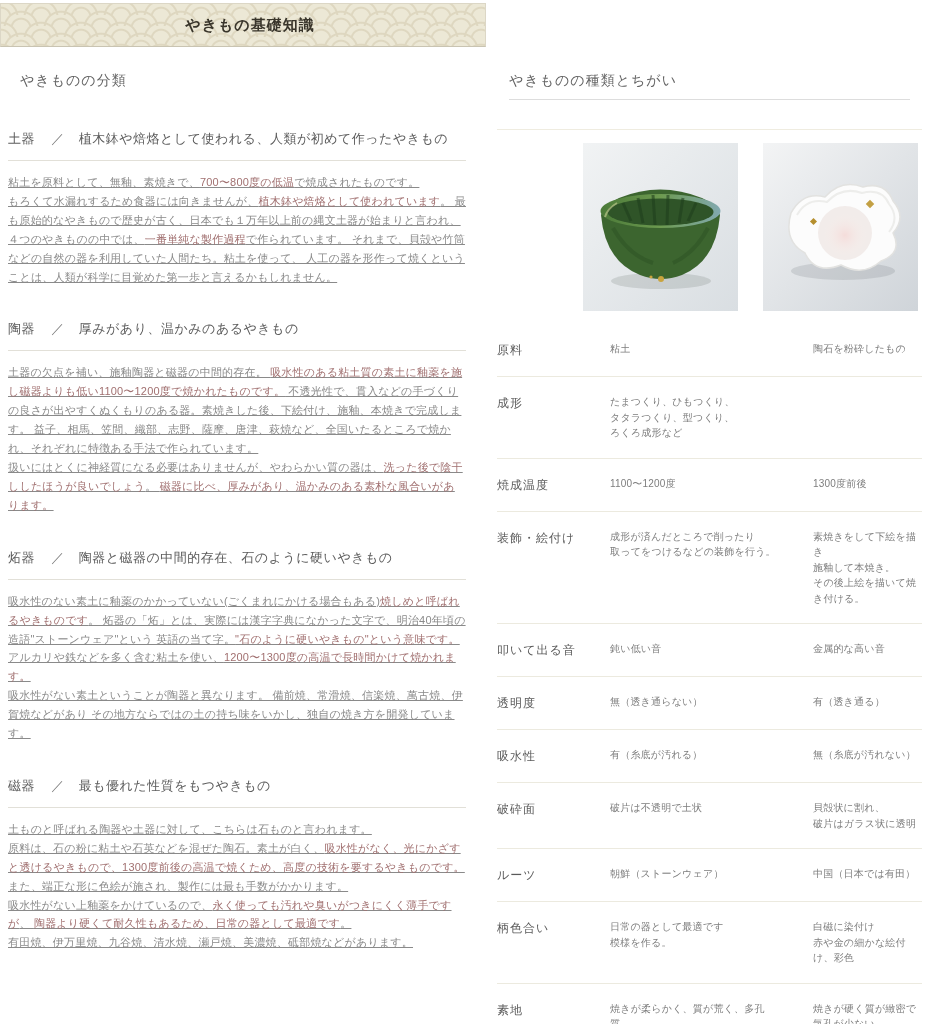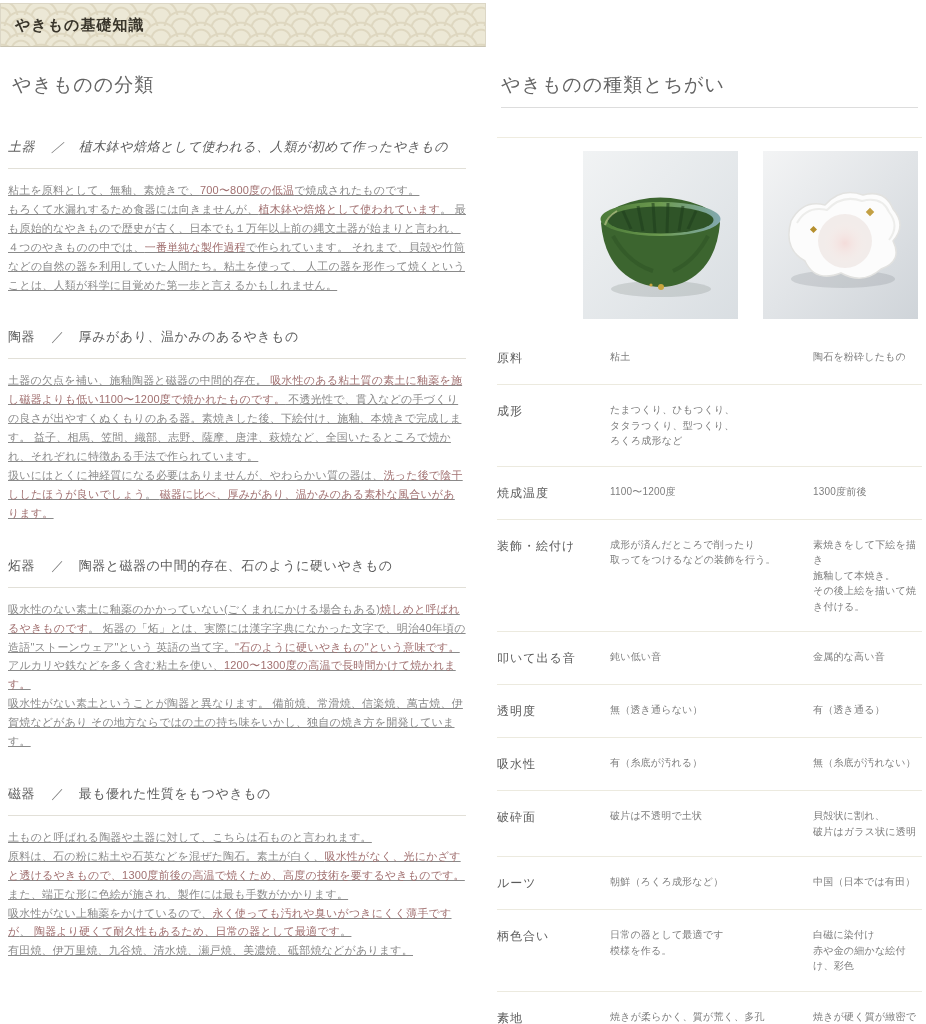--- a/index.html
+++ b/index.html
@@ -11,30 +11,30 @@
   
   .header-bar{
     position:absolute;top:3px;left:0;width:486px;height:44px;
     box-sizing:border-box;border:1px solid #dcd7c6;border-bottom:1px solid #c9c4b2;
     background-color:#ece8d6;
     background-image:
       radial-gradient(circle at 50% 110%, rgba(0,0,0,0) 8px, #ded7c0 9px, #ded7c0 10px, rgba(0,0,0,0) 11px, rgba(0,0,0,0) 15px, #ded7c0 16px, #ded7c0 17px, rgba(0,0,0,0) 18px),
       radial-gradient(circle at 50% 110%, rgba(0,0,0,0) 8px, #ded7c0 9px, #ded7c0 10px, rgba(0,0,0,0) 11px, rgba(0,0,0,0) 15px, #ded7c0 16px, #ded7c0 17px, rgba(0,0,0,0) 18px);
     background-size:40px 22px;
     background-position:0 0,20px 11px;
-    display:flex;align-items:center;
+    display:flex;align-items:center;justify-content:center;
   }
   .header-bar h1{
     margin:0 0 0 14px;font-size:15px;font-weight:bold;color:#39352b;letter-spacing:1px;
   }
   
   .page{display:flex;padding-top:72px;}
   .col-left{width:472px;box-sizing:border-box;padding:0 6px 30px 8px;}
   .col-right{flex:1;box-sizing:border-box;padding:0 4px 14px 25px;}
-  h2.sec{margin:0 4px 14px;font-size:19px;font-weight:normal;color:#636363;letter-spacing:1px;}
+  h2.sec{margin:0 12px 14px;font-size:14px;font-weight:normal;color:#636363;letter-spacing:1px;}
   
   .cls-head{
     margin:34px 0 12px;padding-bottom:12px;border-bottom:1px solid #e2e0d8;
     font-size:13px;font-weight:normal;color:#5c5c5c;letter-spacing:.5px;
   }
   .cls-head .slash{margin:0 10px;color:#777;}
   .cls-head .term{margin-right:2px;}
   .cls-body{
     margin:0 0 6px;font-size:11px;line-height:1.72;color:#8a8a8a;letter-spacing:.2px;text-decoration:underline;
   }
@@ -56,21 +56,21 @@
 
 <div class="header-bar">
   <h1>やきもの基礎知識</h1>
 </div>
 
 <div class="page">
 
   <div class="col-left">
     <h2 class="sec">やきものの分類</h2>
 
-    <h3 class="cls-head" style="margin-top:40px;font-style:italic;">
+    <h3 class="cls-head" style="margin-top:40px;">
       <span class="term">土器</span>
       <span class="slash">／</span>
       <span>植木鉢や焙烙として使われる、人類が初めて作ったやきもの</span>
     </h3>
     <p class="cls-body"><span>粘土を原料として、無釉、素焼きで、</span><span class="hl">700〜800度の低温</span><span>で焼成されたものです。</span><br><span>もろくて水漏れするため食器には向きませんが、</span><span class="hl">植木鉢や焙烙として使われています</span><span>。 最も原始的なやきもので歴史が古く、日本でも１万年以上前の縄文土器が始まりと言われ、 ４つのやきものの中では、</span><span class="hl">一番単純な製作過程</span><span>で作られています。 それまで、貝殻や竹筒などの自然の器を利用していた人間たち。粘土を使って、 人工の器を形作って焼くということは、人類が科学に目覚めた第一歩と言えるかもしれません。</span></p>
 
     <h3 class="cls-head">
       <span class="term">陶器</span>
       <span class="slash">／</span>
       <span>厚みがあり、温かみのあるやきもの</span>
@@ -185,21 +185,21 @@
         <div class="t-cell t-jiki">無（糸底が汚れない）</div>
       </div>
       <div class="t-row">
         <div class="t-label">破砕面</div>
         <div class="t-cell t-toki">破片は不透明で土状</div>
         <div class="t-cell t-jiki">貝殻状に割れ、
 破片はガラス状に透明</div>
       </div>
       <div class="t-row">
         <div class="t-label">ルーツ</div>
-        <div class="t-cell t-toki">朝鮮（ろくろ成形など）</div>
+        <div class="t-cell t-toki">朝鮮（ストーンウェア）</div>
         <div class="t-cell t-jiki">中国（日本では有田）</div>
       </div>
       <div class="t-row">
         <div class="t-label">柄色合い</div>
         <div class="t-cell t-toki">日常の器として最適です
 模様を作る。</div>
         <div class="t-cell t-jiki">白磁に染付け
 赤や金の細かな絵付け、彩色</div>
       </div>
       <div class="t-row">

